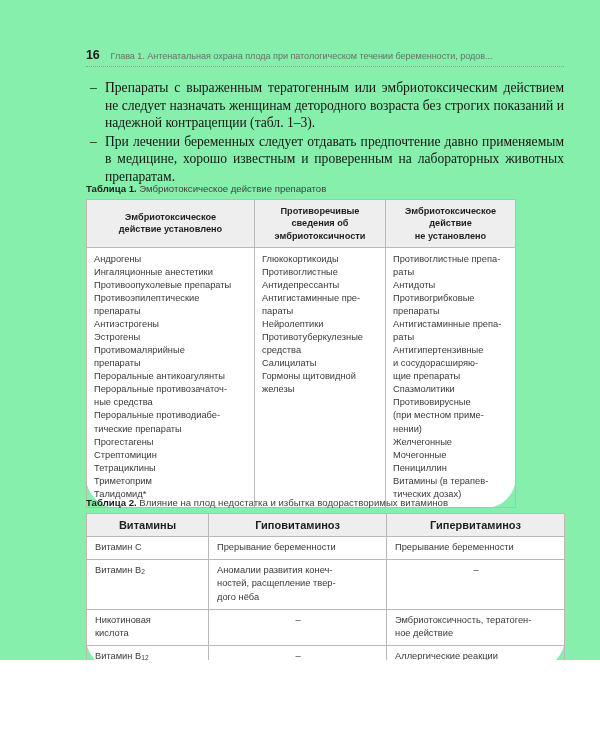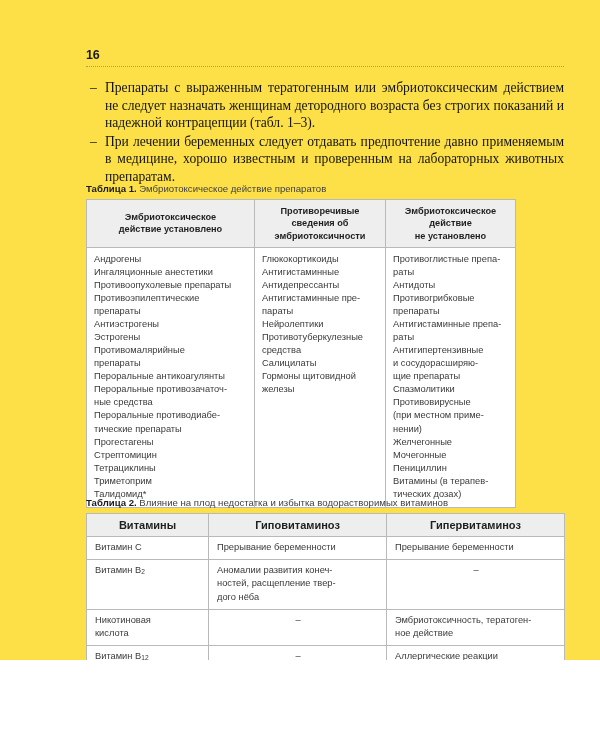--- a/index.html
+++ b/index.html
@@ -5,21 +5,21 @@
   * { box-sizing: border-box; }
   html, body {
     margin: 0; padding: 0;
     width: 600px; height: 750px;
     background: #ffffff;
     font-family: "Liberation Sans", sans-serif;
   }
   #page {
     position: relative;
     width: 600px; height: 660px;
-    background: #fde047;
+    background: #86efac;
     overflow: hidden;
   }
 
   
   .runhead {
     position: absolute;
     left: 86px; top: 48px;
     width: 478px;
     display: flex;
     align-items: baseline;
@@ -83,20 +83,21 @@
   }
   #cap1 { top: 183px; }
   #cap2 { top: 497px; }
 
   
   table.doc {
     position: absolute;
     border-collapse: collapse;
     table-layout: fixed;
     background: #ffffff;
+    border-radius: 31px;
   }
   table.doc th, table.doc td {
     border: 1px solid #b9b9b9;
     vertical-align: top;
     color: #3a3a3a;
   }
   table.doc th {
     background: #eeeeee;
     font-weight: bold;
     text-align: center;
@@ -148,20 +149,21 @@
     line-height: 0;
   }
 </style>
 </head>
 <body>
 
 <div id="page">
 
   <div class="runhead">
     <span class="runhead-folio">16</span>
+    <span class="runhead-title">Глава 1. Антенатальная охрана плода при патологическом течении беременности, родов...</span>
   </div>
   <div class="runhead-rule"></div>
 
   <div class="bodyblock">
     <div class="li">
       <span class="dash">–</span>
       <span>Препараты с выраженным тератогенным или эмбриотоксическим действием не следует назначать женщинам детородного возраста без строгих показаний и надежной контрацепции (табл. 1–3).</span>
     </div>
     <div class="li li-2">
       <span class="dash">–</span>
@@ -207,21 +209,21 @@
               <li>Прогестагены</li>
               <li>Стрептомицин</li>
               <li>Тетрациклины</li>
               <li>Триметоприм</li>
               <li>Талидомид*</li>
             </ul>
         </td>
         <td>
           <ul class="cellist">
               <li>Глюкокортикоиды</li>
-              <li>Антигистаминные</li>
+              <li>Противоглистные</li>
               <li>Антидепрессанты</li>
               <li>Антигистаминные пре-</li>
               <li>параты</li>
               <li>Нейролептики</li>
               <li>Противотуберкулезные</li>
               <li>средства</li>
               <li>Салицилаты</li>
               <li>Гормоны щитовидной</li>
               <li>железы</li>
             </ul>

